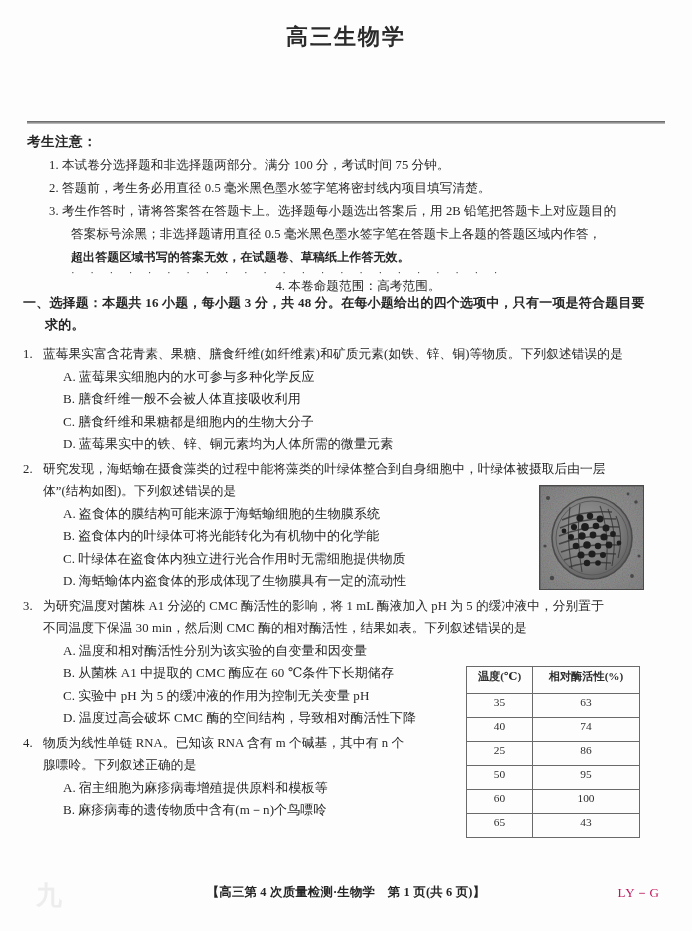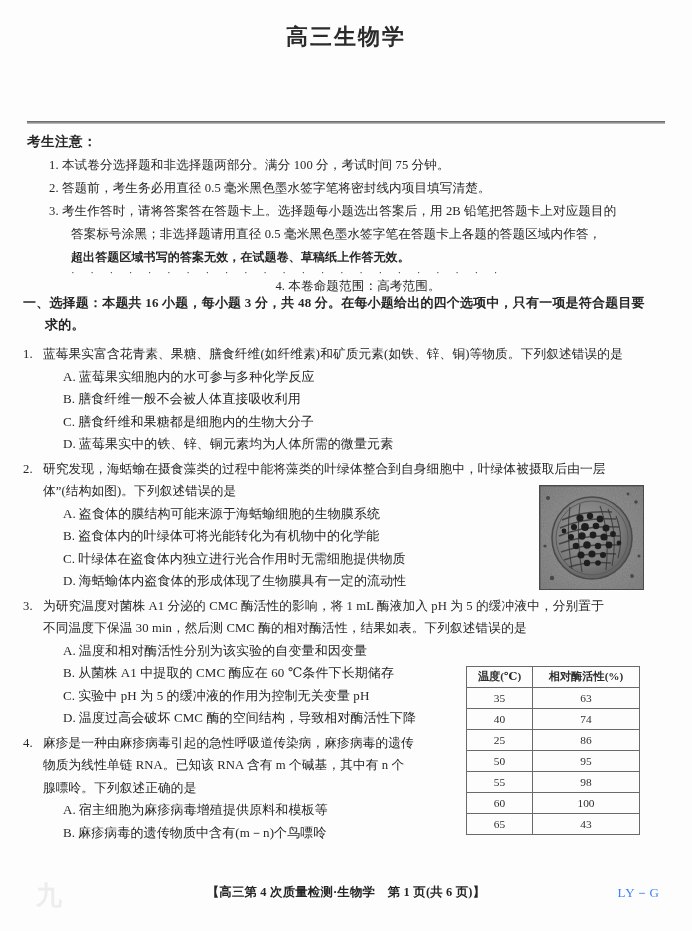--- a/index.html
+++ b/index.html
@@ -156,21 +156,21 @@
   }
   table.data-table {
     border-collapse: collapse;
     width: 174px;
     font-size: 11.4px;
     color: #2e2e2e;
   }
   table.data-table th, table.data-table td {
     border: 1px solid #6a6a6a;
     text-align: center;
-    padding: 2px 0 3px 0;
+    padding: 2px 0 9px 0;
     height: 21px;
     font-weight: normal;
   }
   table.data-table th {
     font-weight: bold;
     font-size: 11.2px;
   }
   table.data-table th:first-child, table.data-table td:first-child { width: 66px; }
 
   
@@ -189,21 +189,21 @@
     font-size: 12.4px;
     font-weight: bold;
     letter-spacing: .2px;
   }
   .footer-code {
     position: absolute;
     right: 28px;
     top: 0;
     font-size: 13px;
     letter-spacing: 1px;
-    color: #3b82f6;
+    color: #be185d;
   }
   .watermark {
     position: absolute;
     left: 36px;
     top: 878px;
     font-size: 26px;
     color: #ededed;
     font-weight: bold;
     letter-spacing: 1px;
     user-select: none;
@@ -313,21 +313,20 @@
         <span class="lab">C.</span><span>实验中 pH 为 5 的缓冲液的作用为控制无关变量 pH</span>
       </div>
       <div class="opt narrow">
         <span class="lab">D.</span><span>温度过高会破坏 CMC 酶的空间结构，导致相对酶活性下降</span>
       </div>
     </div>
 
     <div class="q" style="margin-top:1px;">
       <div class="q-stem narrow">
         <span class="qnum">4.</span>
-        <span>麻疹是一种由麻疹病毒引起的急性呼吸道传染病，麻疹病毒的遗传</span>
       </div>
       <div class="q-stem narrow">
         <span>物质为线性单链 RNA。已知该 RNA 含有 m 个碱基，其中有 n 个</span>
       </div>
       <div class="q-stem narrow">
         <span>腺嘌呤。下列叙述正确的是</span>
       </div>
       <div class="opt narrow">
         <span class="lab">A.</span><span>宿主细胞为麻疹病毒增殖提供原料和模板等</span>
       </div>
@@ -438,24 +437,20 @@
         </tr>
         <tr>
           <td>25</td>
           <td>86</td>
         </tr>
         <tr>
           <td>50</td>
           <td>95</td>
         </tr>
         <tr>
-          <td>55</td>
-          <td>98</td>
-        </tr>
-        <tr>
           <td>60</td>
           <td>100</td>
         </tr>
         <tr>
           <td>65</td>
           <td>43</td>
         </tr>
       </tbody>
     </table>
   </div>

